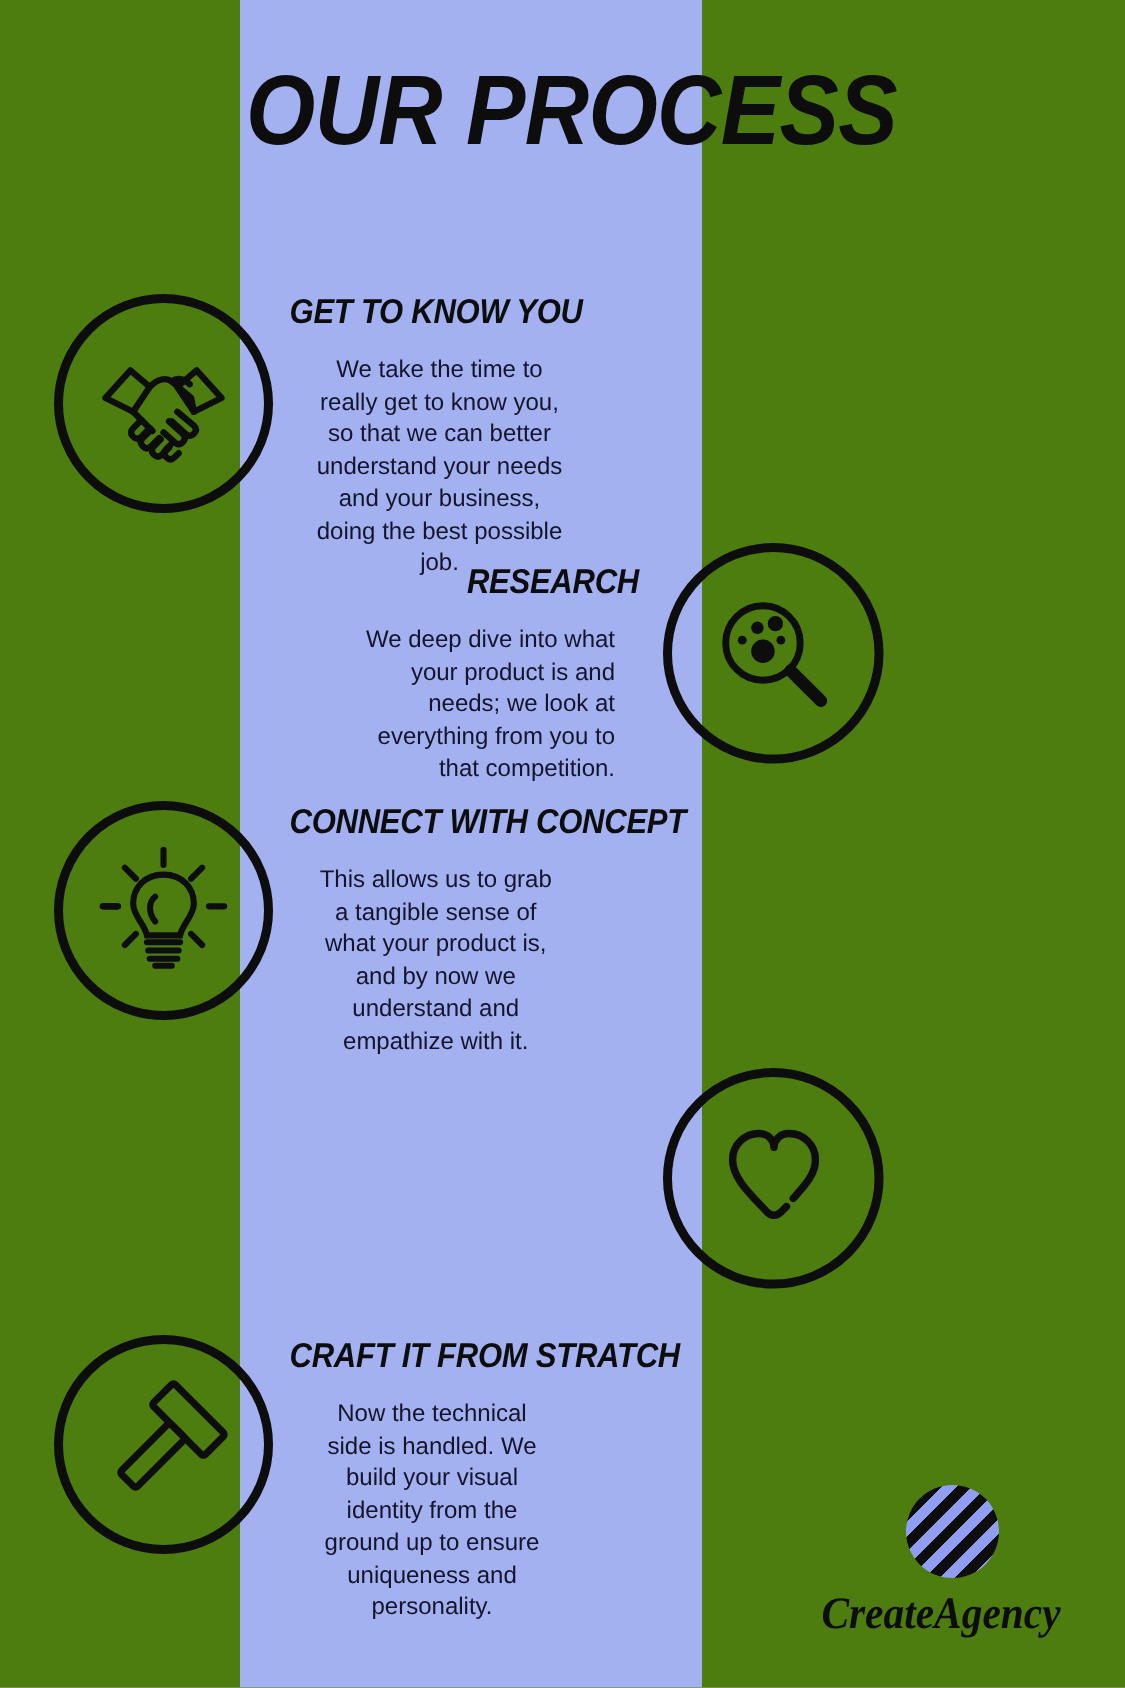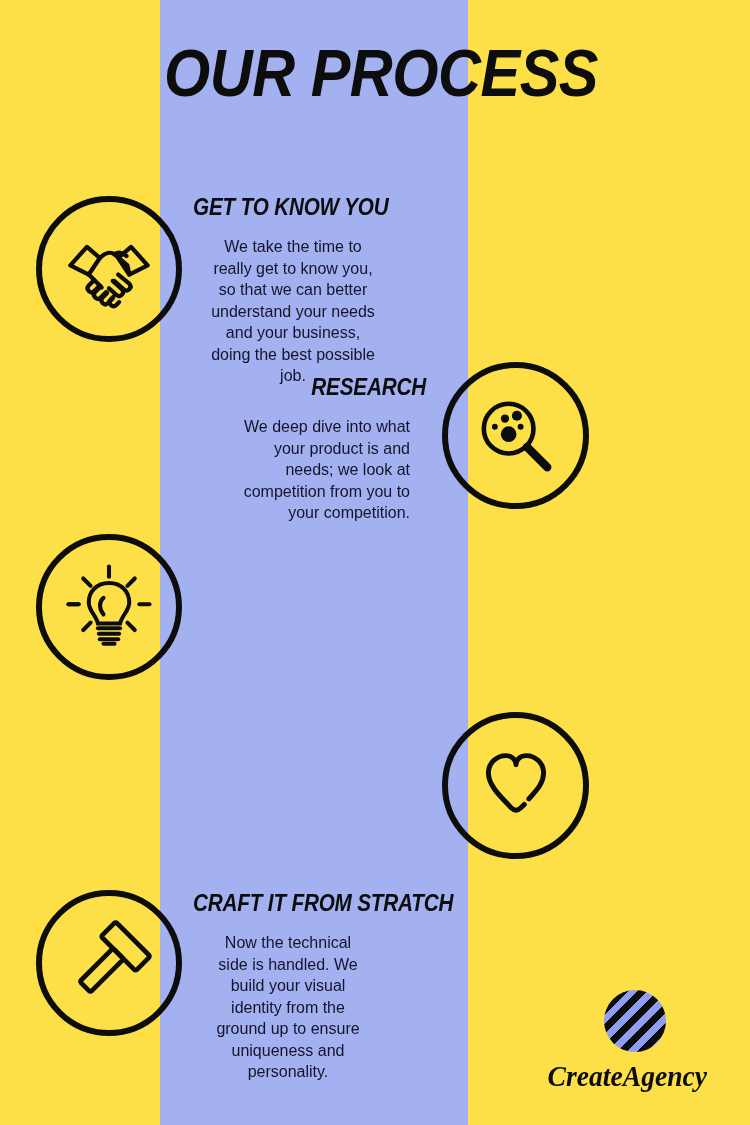--- a/index.html
+++ b/index.html
@@ -3,21 +3,21 @@
 <meta charset="utf-8">
 <style>
   html,body{margin:0;padding:0;}
   body{
     width:750px;height:1125px;
     background:#eeeeec;
     font-family:"Liberation Sans", sans-serif;
     overflow:hidden;
     position:relative;
   }
-  #poster{position:relative;width:750px;height:1125px;overflow:hidden;background:#fde047;}
+  #poster{position:relative;width:750px;height:1125px;overflow:hidden;background:#4d7c0f;}
 
   
   #band{
     position:absolute;left:160px;top:0;width:308px;height:1125px;
     background:#a4b1f0;
   }
 
   
   #title{
     position:absolute;left:164px;top:34px;width:300px;
@@ -118,40 +118,44 @@
       <path d="M62 62 L84 84" stroke-width="9"></path>
       <circle cx="42" cy="48" r="8.5" fill="#0d0d0d" stroke="none"></circle>
       <circle cx="38" cy="31" r="4.5" fill="#0d0d0d" stroke="none"></circle>
       <circle cx="51" cy="28" r="5.5" fill="#0d0d0d" stroke="none"></circle>
       <circle cx="55" cy="40" r="3.2" fill="#0d0d0d" stroke="none"></circle>
       <circle cx="27" cy="40" r="3.2" fill="#0d0d0d" stroke="none"></circle>
     </svg>
   </div>
   <div class="block align-right" style="left:221px;top:374px;width:205px;">
     <p class="sec-title r" style="text-align:right;">RESEARCH</p>
-    <p class="sec-body">We deep dive into what your product is and needs; we look at competition from you to your competition.</p>
+    <p class="sec-body">We deep dive into what your product is and needs; we look at everything from you to that competition.</p>
   </div>
 
   <div class="icon-circle" style="left:36px;top:534px;width:146px;height:146px;">
     <svg width="92" height="92" viewBox="0 0 100 100" fill="none" stroke="#0d0d0d" stroke-width="4.4" stroke-linecap="round">
       <path d="M50 24 C36 24 28 34 28 45 C28 54 36 59 38 68 L62 68 C64 59 72 54 72 45 C72 34 64 24 50 24 Z"></path>
       <path d="M44 40 C39 44 39 52 44 58"></path>
       <path d="M38 73 L62 73"></path>
       <path d="M39 79 L61 79"></path>
       <path d="M40 85 L60 85"></path>
       <path d="M44 90 L56 90"></path>
       <path d="M50 6 L50 17"></path>
       <path d="M17 47 L28 47" transform="translate(-11,0)"></path>
       <path d="M6 47 L17 47"></path>
       <path d="M83 47 L94 47"></path>
       <path d="M22 19 L30 27"></path>
       <path d="M78 19 L70 27"></path>
       <path d="M22 75 L30 67"></path>
       <path d="M78 75 L70 67"></path>
     </svg>
+  </div>
+  <div class="block align-left" style="left:193px;top:534px;width:195px;">
+    <p class="sec-title l">CONNECT WITH CONCEPT</p>
+    <p class="sec-body">This allows us to grab a tangible sense of what your product is, and by now we understand and empathize with it.</p>
   </div>
 
   <div class="icon-circle" style="left:442px;top:712px;width:147px;height:147px;">
     <svg width="92" height="92" viewBox="0 0 100 100" fill="none" stroke="#0d0d0d" stroke-width="5.4" stroke-linecap="round" stroke-linejoin="round">
       <path d="M64 64 C72 55 80 47 80 36 C80 25 71 17 61 17 C54 17 50 22 50 27 C50 22 46 17 39 17 C29 17 20 25 20 36 C20 50 34 62 45 74 C48 77 52 77 55 74 L59 70"></path>
     </svg>
   </div>
 
   <div class="icon-circle" style="left:36px;top:890px;width:146px;height:146px;">
     <svg width="94" height="94" viewBox="0 0 100 100" fill="none" stroke="#0d0d0d" stroke-width="5" stroke-linejoin="round" stroke-linecap="round">

